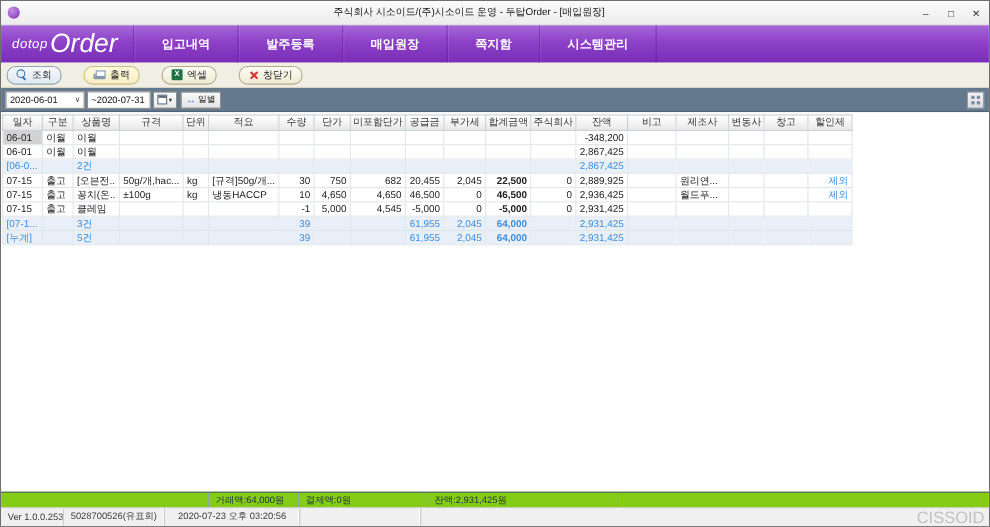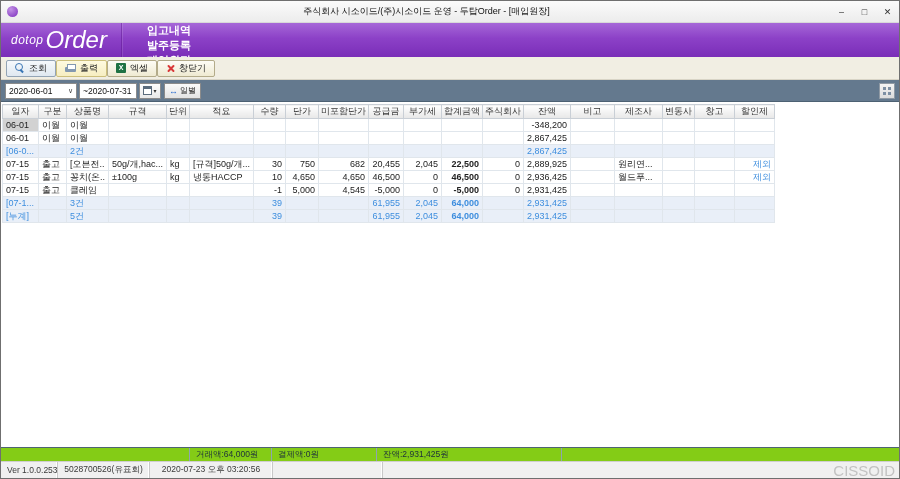--- a/index.html
+++ b/index.html
@@ -12,27 +12,27 @@
   .app-icon { width: 11px; height: 11px; border-radius: 50%; background: radial-gradient(circle at 35% 30%, #c493e6, #7b2dbd); margin-right: 5px; flex: 0 0 11px; }
   .title-text { font-size: 9px; color: #111; flex: 1 1 auto; white-space: nowrap; overflow: hidden; }
   .win-controls { display: flex; height: 100%; }
   .win-btn { width: 23px; height: 100%; display: flex; align-items: center; justify-content: center; font-size: 9px; color: #333; cursor: default; }
 
   
   .appheader { height: 34px; flex: 0 0 34px; background: linear-gradient(180deg, #a667d8 0%, #8c41c7 45%, #7a2db8 100%); display: flex; align-items: stretch; color: #fff; }
   .logo { display: flex; align-items: center; padding: 0 14px 0 10px; min-width: 120px; align-self: center; font-style: italic; }
   .logo-small { font-size: 12px; font-weight: 300; letter-spacing: .5px; margin-right: 2px; }
   .logo-large { font-size: 24px; font-weight: 300; line-height: 30px; }
-  .menu { display: flex; align-items: stretch; flex-direction: column; }
+  .menu { display: flex; align-items: stretch; }
   .menu-item { display: flex; align-items: center; padding: 0 25px; font-size: 11px; font-weight: bold; color: #fff; border-left: 1px solid rgba(90,20,140,.45); box-shadow: inset 1px 0 0 rgba(255,255,255,.12); cursor: pointer; white-space: nowrap; }
   .menu-item:last-child { border-right: 1px solid rgba(90,20,140,.45); }
 
   
   .toolbar { height: 23px; flex: 0 0 23px; background: #f1eee3; border-bottom: 1px solid #d8d4c6; display: flex; align-items: center; padding-left: 5px; }
-  .tb-btn { display: inline-flex; align-items: center; height: 17px; margin-right: 0; padding: 0 8px; font-size: 9px; color: #222; background: linear-gradient(#fdfcf6,#efead2); border: 1px solid #b3ab8a; border-radius: 2px; cursor: pointer; font-family: "Liberation Sans", sans-serif; }
+  .tb-btn { display: inline-flex; align-items: center; height: 17px; margin-right: 20px; padding: 0 8px; font-size: 9px; color: #222; background: linear-gradient(#fdfcf6,#efead2); border: 1px solid #b3ab8a; border-radius: 8px; cursor: pointer; font-family: "Liberation Sans", sans-serif; }
   .tb-btn.search { background: linear-gradient(#f6f9fc,#dfe8f0); border-color: #93a4b5; }
   .tb-btn.print { background: linear-gradient(#fefae0,#f7eec2); border-color: #cdbf7c; }
   .tb-icon { display: inline-block; margin-right: 4px; position: relative; }
   .icon-search { width: 10px; height: 10px; }
   .icon-search::before { content:""; position:absolute; left:0; top:0; width:6px; height:6px; border:1.5px solid #3a76b5; border-radius:50%; }
   .icon-search::after { content:""; position:absolute; left:6px; top:6px; width:4px; height:1.5px; background:#3a76b5; transform: rotate(45deg); transform-origin: 0 0; }
   .icon-print { width: 11px; height: 9px; }
   .icon-print::before { content:""; position:absolute; left:0; top:3px; width:11px; height:5px; background:#8398b0; border-radius:1px; }
   .icon-print::after { content:""; position:absolute; left:2px; top:0; width:7px; height:4px; background:#fff; border:1px solid #8398b0; }
   .icon-excel { width: 10px; height: 10px; background:#1f7244; border-radius:1px; }
@@ -347,21 +347,21 @@
             <td class=""></td>
             <td class="num"></td>
           </tr>
         </tbody>
     </table>
   </div>
 
   <div class="summarybar">
     <div class="sum-seg" style="left:188px;width:82px;">거래액:64,000원</div>
     <div class="sum-seg" style="left:270px;width:105px;">결제액:0원</div>
-    <div class="sum-seg" style="left:375px;width:185px;">잔액:2,931,425원</div>
+    <div class="sum-seg" style="left:387px;width:185px;">잔액:2,931,425원</div>
     <div class="sum-end" style="left:560px;"></div>
   </div>
 
   <div class="statusbar">
     <div class="st-cell st-ver">Ver 1.0.0.253</div>
     <div class="st-cell st-biz">5028700526(유표회)</div>
     <div class="st-cell st-dt">2020-07-23 오후 03:20:56</div>
     <div class="st-cell st-empty1"></div>
     <div class="st-cell st-flex"></div>
     <div class="st-brand">CISSOID</div>

